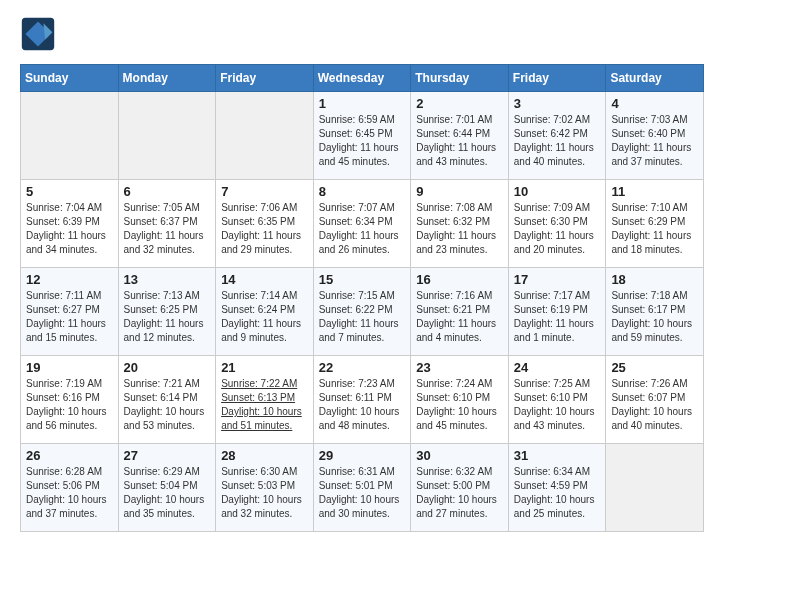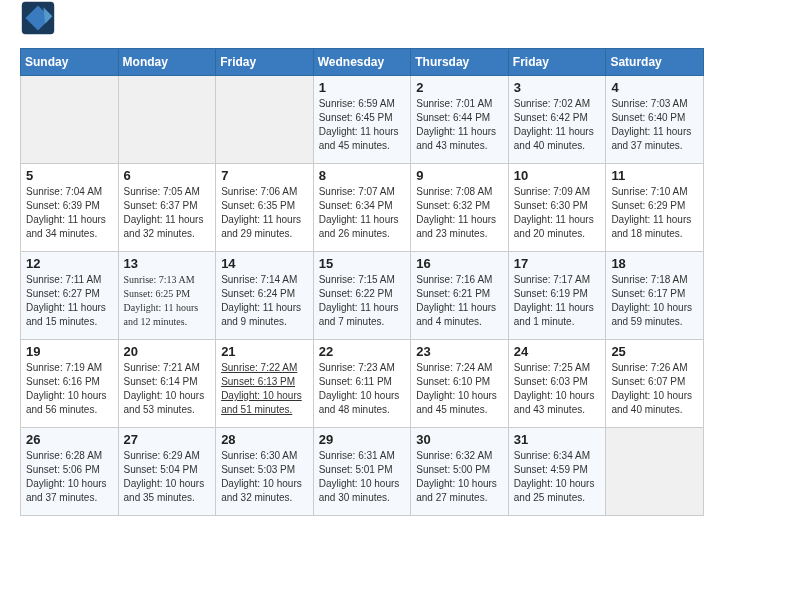--- a/index.html
+++ b/index.html
@@ -4,21 +4,21 @@
   <style>
     * { box-sizing: border-box; margin: 0; padding: 0; }
     body {
       font-family: Arial, sans-serif;
       background: #fff;
       width: 792px;
       min-height: 612px;
     }
     .page {
       width: 724px;
-      padding: 0 20px;
+      padding: 16px 20px;
     }
     .header {
       display: flex;
       justify-content: space-between;
       align-items: flex-start;
       margin-bottom: 12px;
     }
     .logo {
       display: flex;
       align-items: center;
@@ -201,21 +201,21 @@
         </tr>
         <tr>
           <td>
             <div class="day-number">12</div>
             <div class="day-info" style="white-space: pre-line;">Sunrise: 7:11 AM
 Sunset: 6:27 PM
 Daylight: 11 hours and 15 minutes.</div>
           </td>
           <td>
             <div class="day-number">13</div>
-            <div class="day-info" style="white-space: pre-line; font-family: Liberation Serif, serif;">Sunrise: 7:13 AM
+            <div class="day-info" style="white-space: pre-line;">Sunrise: 7:13 AM
 Sunset: 6:25 PM
 Daylight: 11 hours and 12 minutes.</div>
           </td>
           <td>
             <div class="day-number">14</div>
             <div class="day-info" style="white-space: pre-line;">Sunrise: 7:14 AM
 Sunset: 6:24 PM
 Daylight: 11 hours and 9 minutes.</div>
           </td>
           <td>
@@ -270,21 +270,21 @@
           </td>
           <td>
             <div class="day-number">23</div>
             <div class="day-info" style="white-space: pre-line;">Sunrise: 7:24 AM
 Sunset: 6:10 PM
 Daylight: 10 hours and 45 minutes.</div>
           </td>
           <td>
             <div class="day-number">24</div>
             <div class="day-info" style="white-space: pre-line;">Sunrise: 7:25 AM
-Sunset: 6:03 PM
+Sunset: 6:10 PM
 Daylight: 10 hours and 43 minutes.</div>
           </td>
           <td>
             <div class="day-number">25</div>
             <div class="day-info" style="white-space: pre-line;">Sunrise: 7:26 AM
 Sunset: 6:07 PM
 Daylight: 10 hours and 40 minutes.</div>
           </td>
         </tr>
         <tr>

